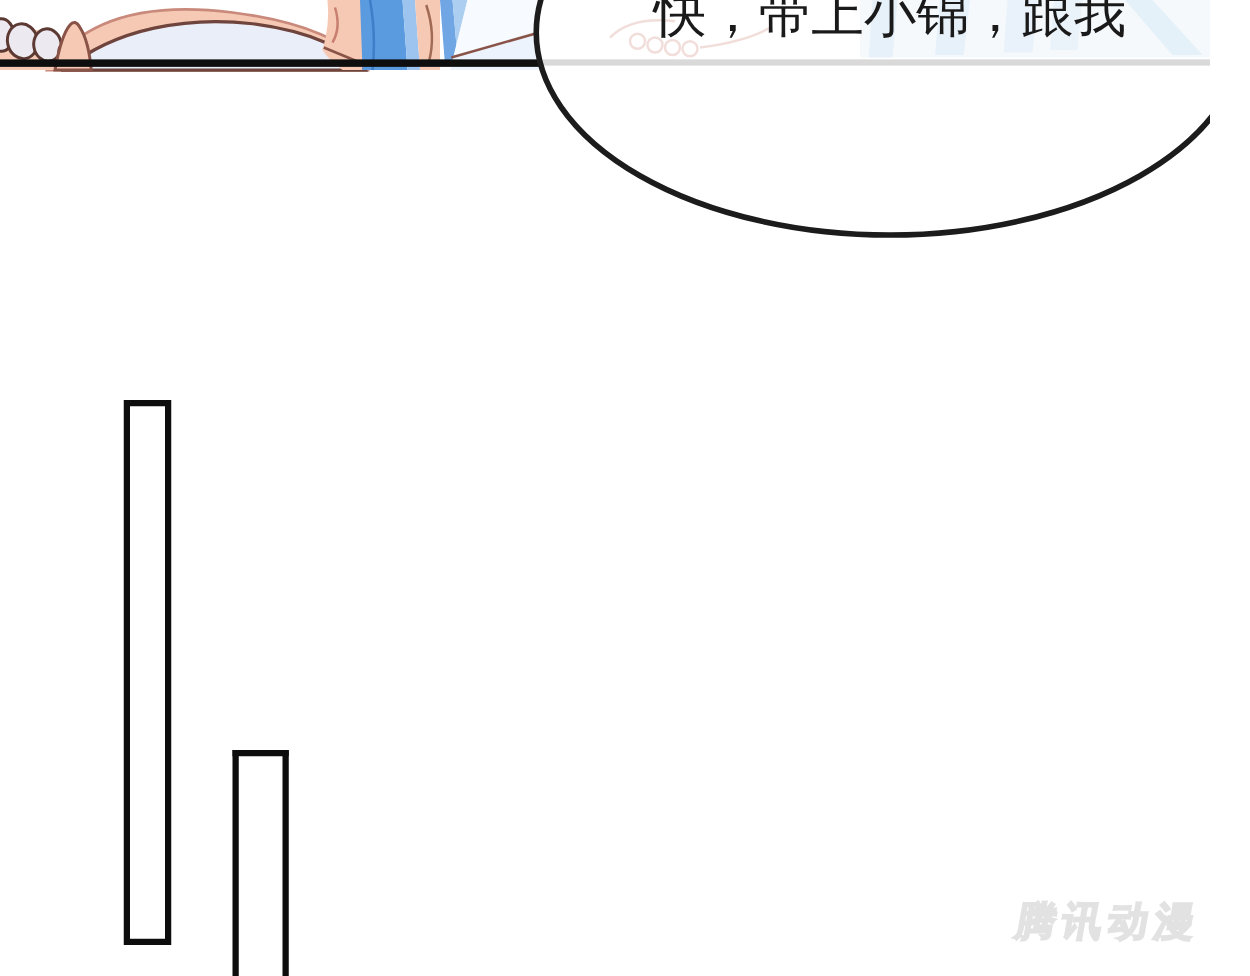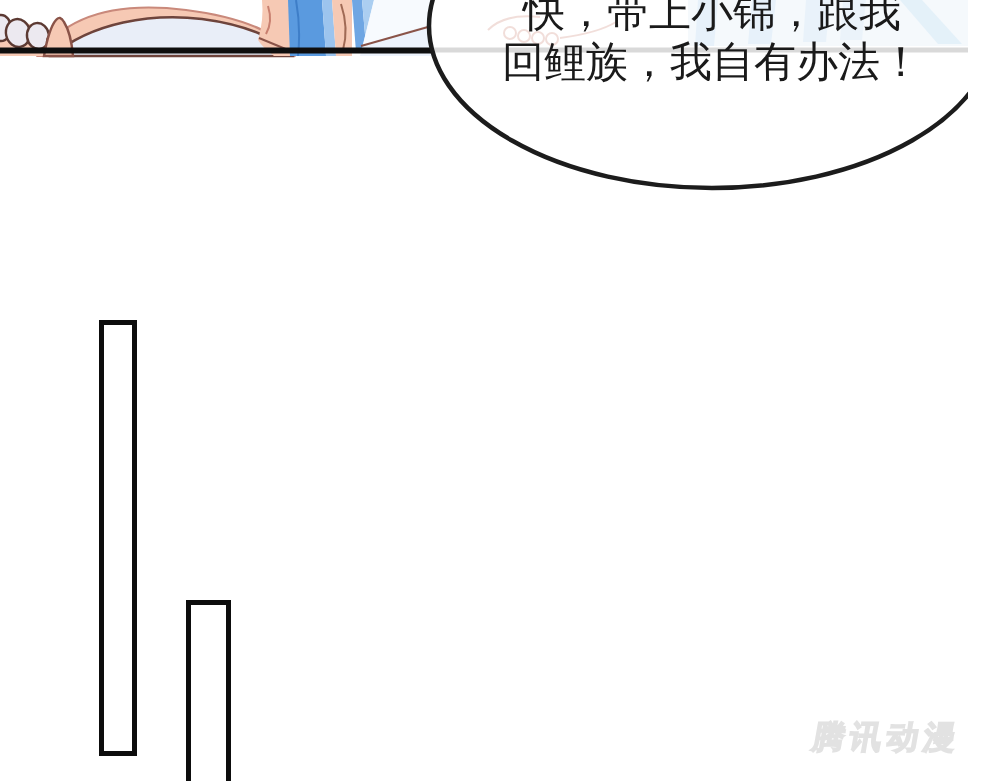--- a/index.html
+++ b/index.html
@@ -116,21 +116,20 @@
       </g>
     </g>
 
     <rect x="432" y="47.5" width="568" height="5" fill="#d9d9d9"></rect>
 
     <ellipse cx="712" cy="26" rx="283" ry="162" fill="none" stroke="#1c1c1c" stroke-width="4.5"></ellipse>
   </svg>
 
   <div class="bubble-text">
     <div>快，带上小锦，跟我</div>
-    <div>回鲤族，我自有办法！</div>
   </div>
 
   <div class="panel-frame tall"></div>
 
   <div class="panel-frame short"></div>
 
   <div class="watermark">腾讯动漫</div>
 
 </div>
 

